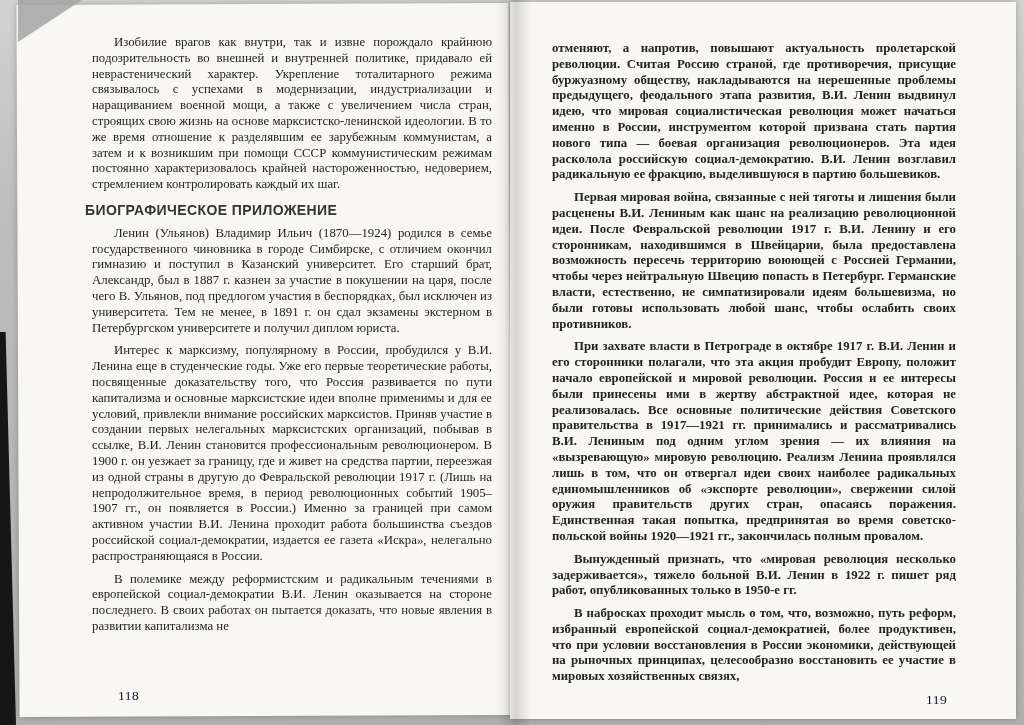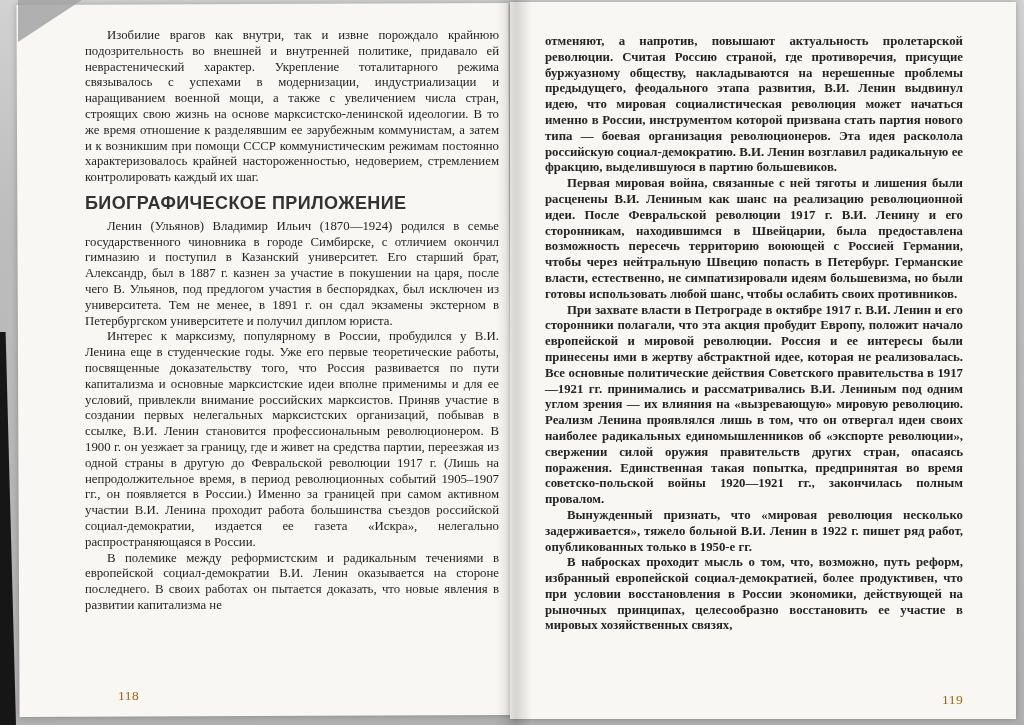--- a/index.html
+++ b/index.html
@@ -36,33 +36,33 @@
     clip-path:polygon(0 0,100% 0,0 100%);
     opacity:.85;
   }
   .text-col{
     position:absolute;color:var(--ink);
     font-size:12.8px;line-height:15.8px;text-align:justify;
     overflow:hidden;
   }
   .col-left{left:85px;top:28px;width:414px;height:650px;}
   .col-right{left:545px;top:34px;width:418px;height:650px;font-weight:bold;}
-  .para{margin:0;}
+  .para{margin:7px;}
   .indent{text-indent:22px;}
   .bio-heading{
     font-family:"Liberation Sans","DejaVu Sans",sans-serif;
-    font-size:18px;font-weight:700;letter-spacing:.4px;color:#333;
+    font-size:14px;font-weight:700;letter-spacing:.4px;color:#333;
     margin:10px 0 7px 0;text-align:left;
   }
   .bold-name{font-weight:400;}
   .page-number{
-    position:absolute;font-size:13.5px;color:#a16207;letter-spacing:.5px;
+    position:absolute;font-size:13.5px;color:#0f172a;letter-spacing:.5px;
   }
   .pn-left{left:118px;top:688px;}
-  .pn-right{left:926px;top:692px;margin-left:16px;}
+  .pn-right{left:926px;top:692px;}
 </style>
 </head>
 <body>
 
 <div class="scan">
 
   <section class="page page-left"></section>
   <section class="page page-right"></section>
 
   <div class="gutter-shadow"></div>

